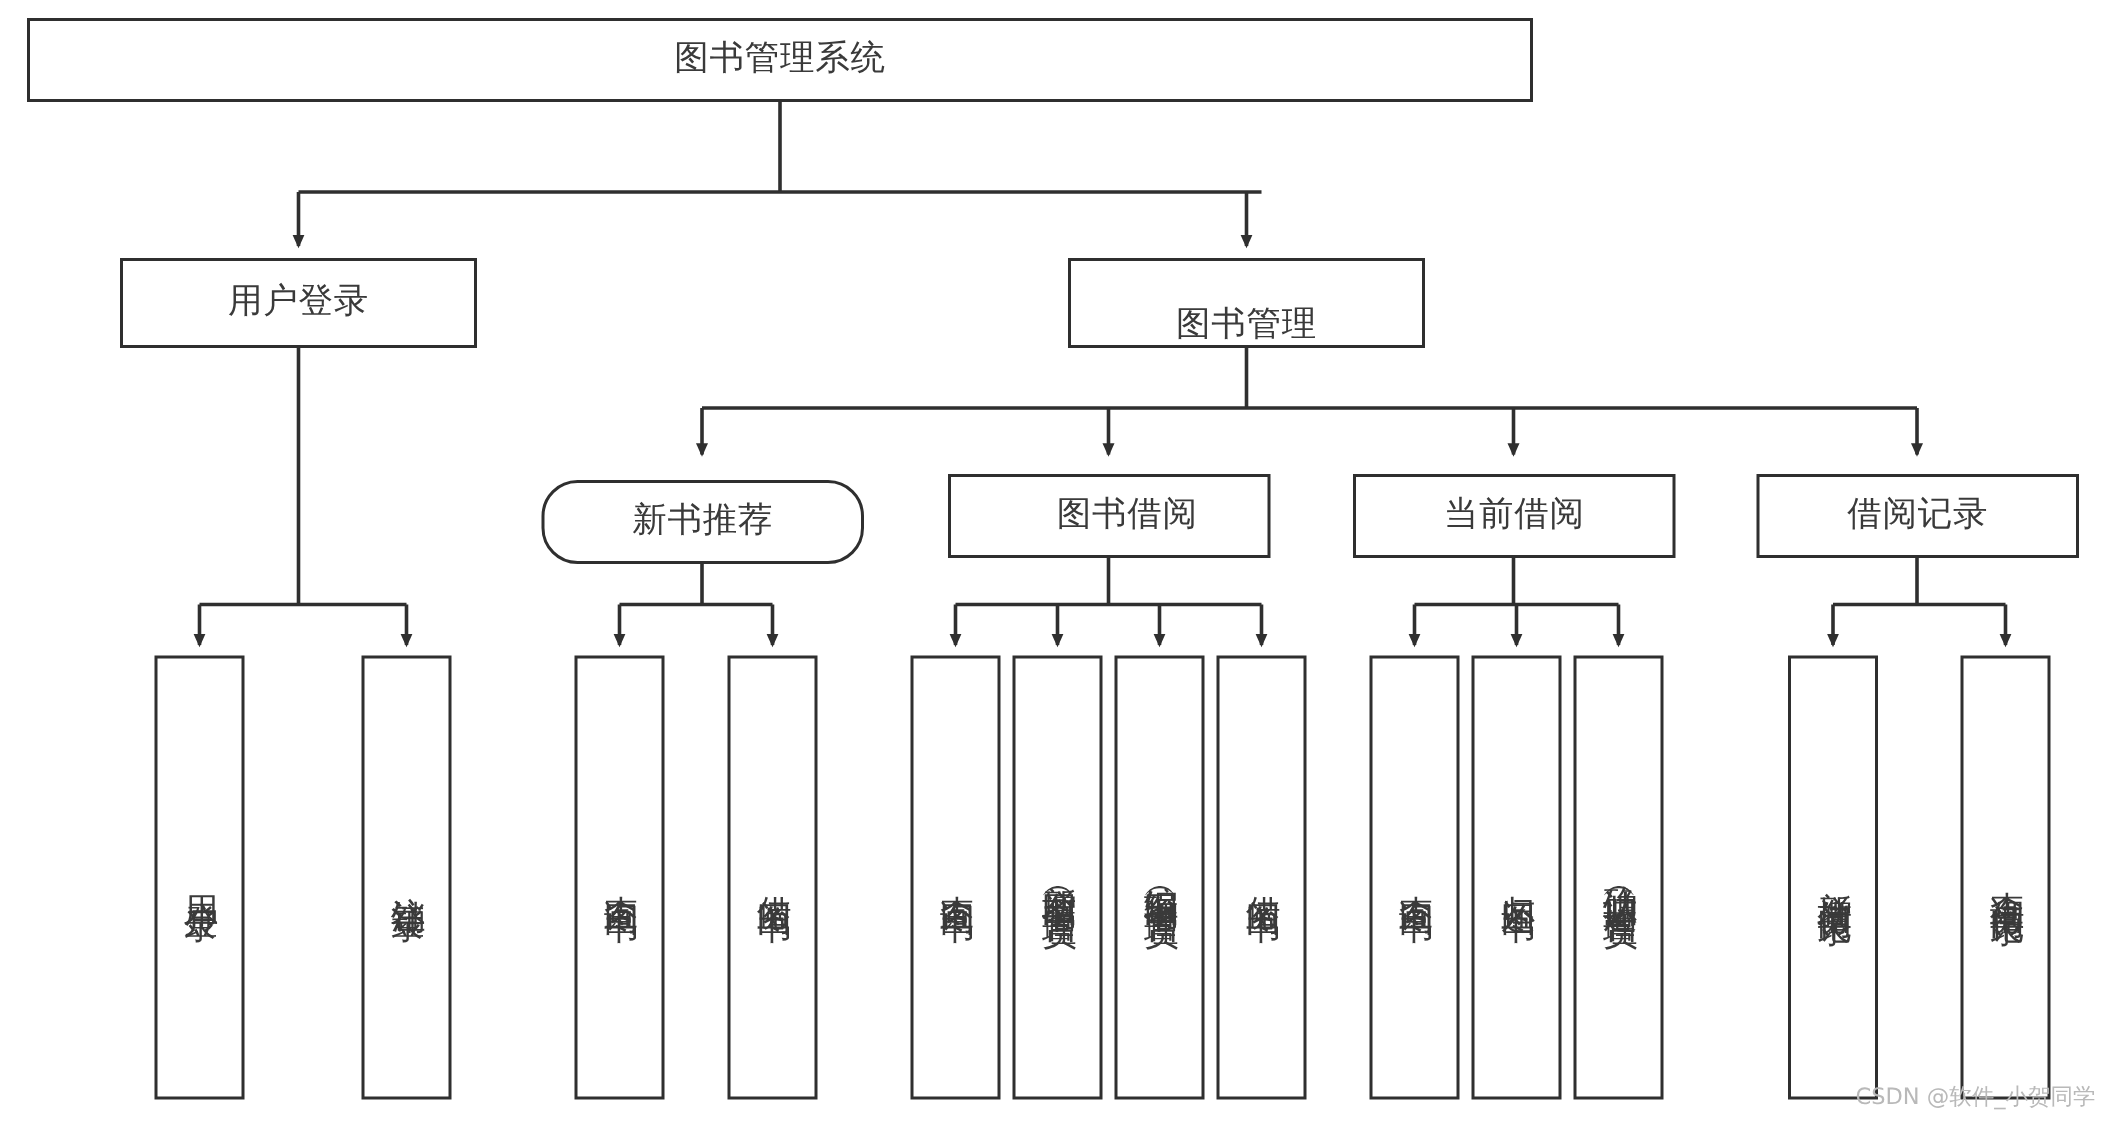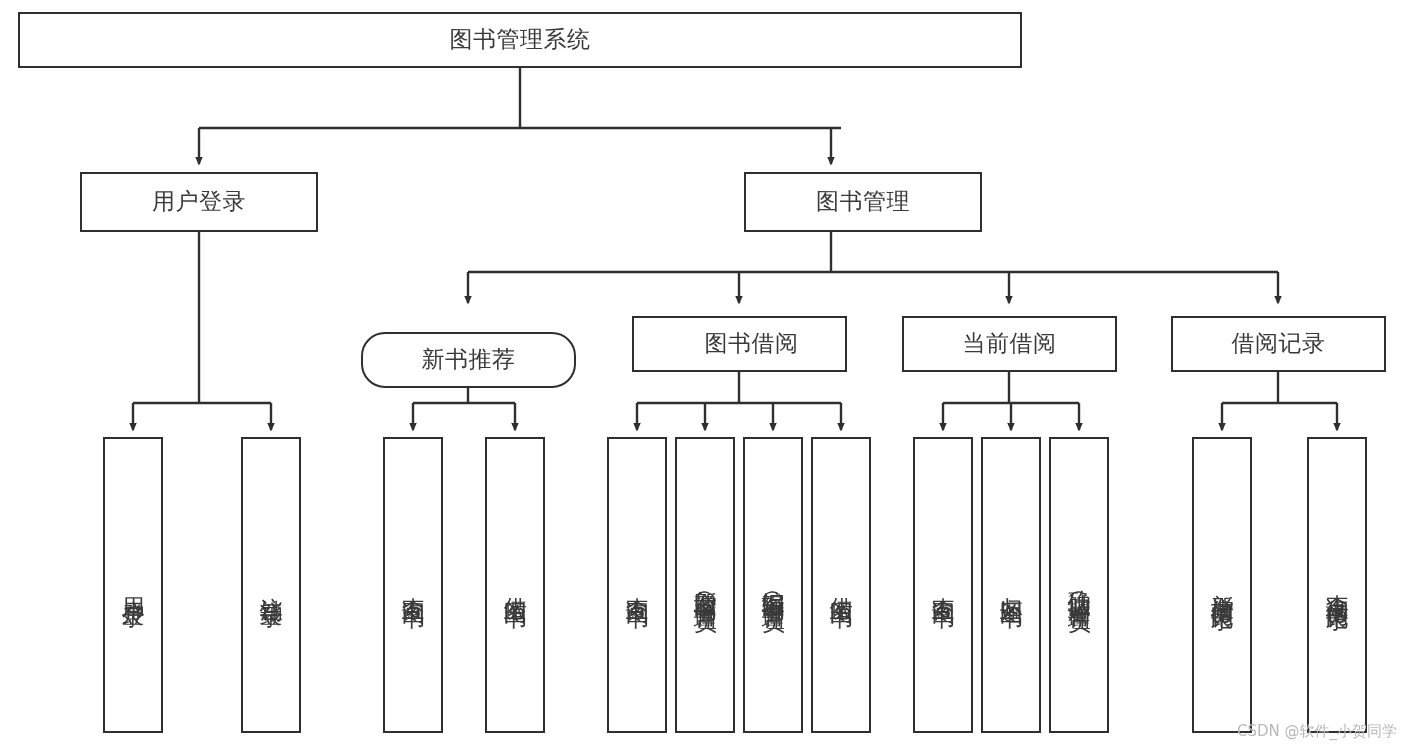--- a/index.html
+++ b/index.html
@@ -137,25 +137,25 @@
   </svg>
 
   <div class="node root horiz" style="left:18px; top:12px; width:1004px; height:56px;">
     <span class="node-label">图书管理系统</span>
   </div>
 
   <div class="node horiz" style="left:80px; top:172px; width:238px; height:60px;">
     <span class="node-label">用户登录</span>
   </div>
 
-  <div class="node horiz" style="left:744px; top:172px; width:238px; height:60px;">
+  <div class="node horiz" style="left:712px; top:172px; width:238px; height:60px;align-items:flex-end;">
     <span class="node-label">图书管理</span>
   </div>
 
-  <div class="node horiz" style="left:361px; top:332px; width:215px; height:56px;border-radius:24px;">
+  <div class="node horiz" style="left:361px; top:320px; width:215px; height:56px;border-radius:24px;">
     <span class="node-label">新书推荐</span>
   </div>
 
   <div class="node horiz" style="left:632px; top:316px; width:215px; height:56px;padding-left:24px;">
     <span class="node-label">图书借阅</span>
   </div>
 
   <div class="node horiz" style="left:902px; top:316px; width:215px; height:56px;">
     <span class="node-label">当前借阅</span>
   </div>

